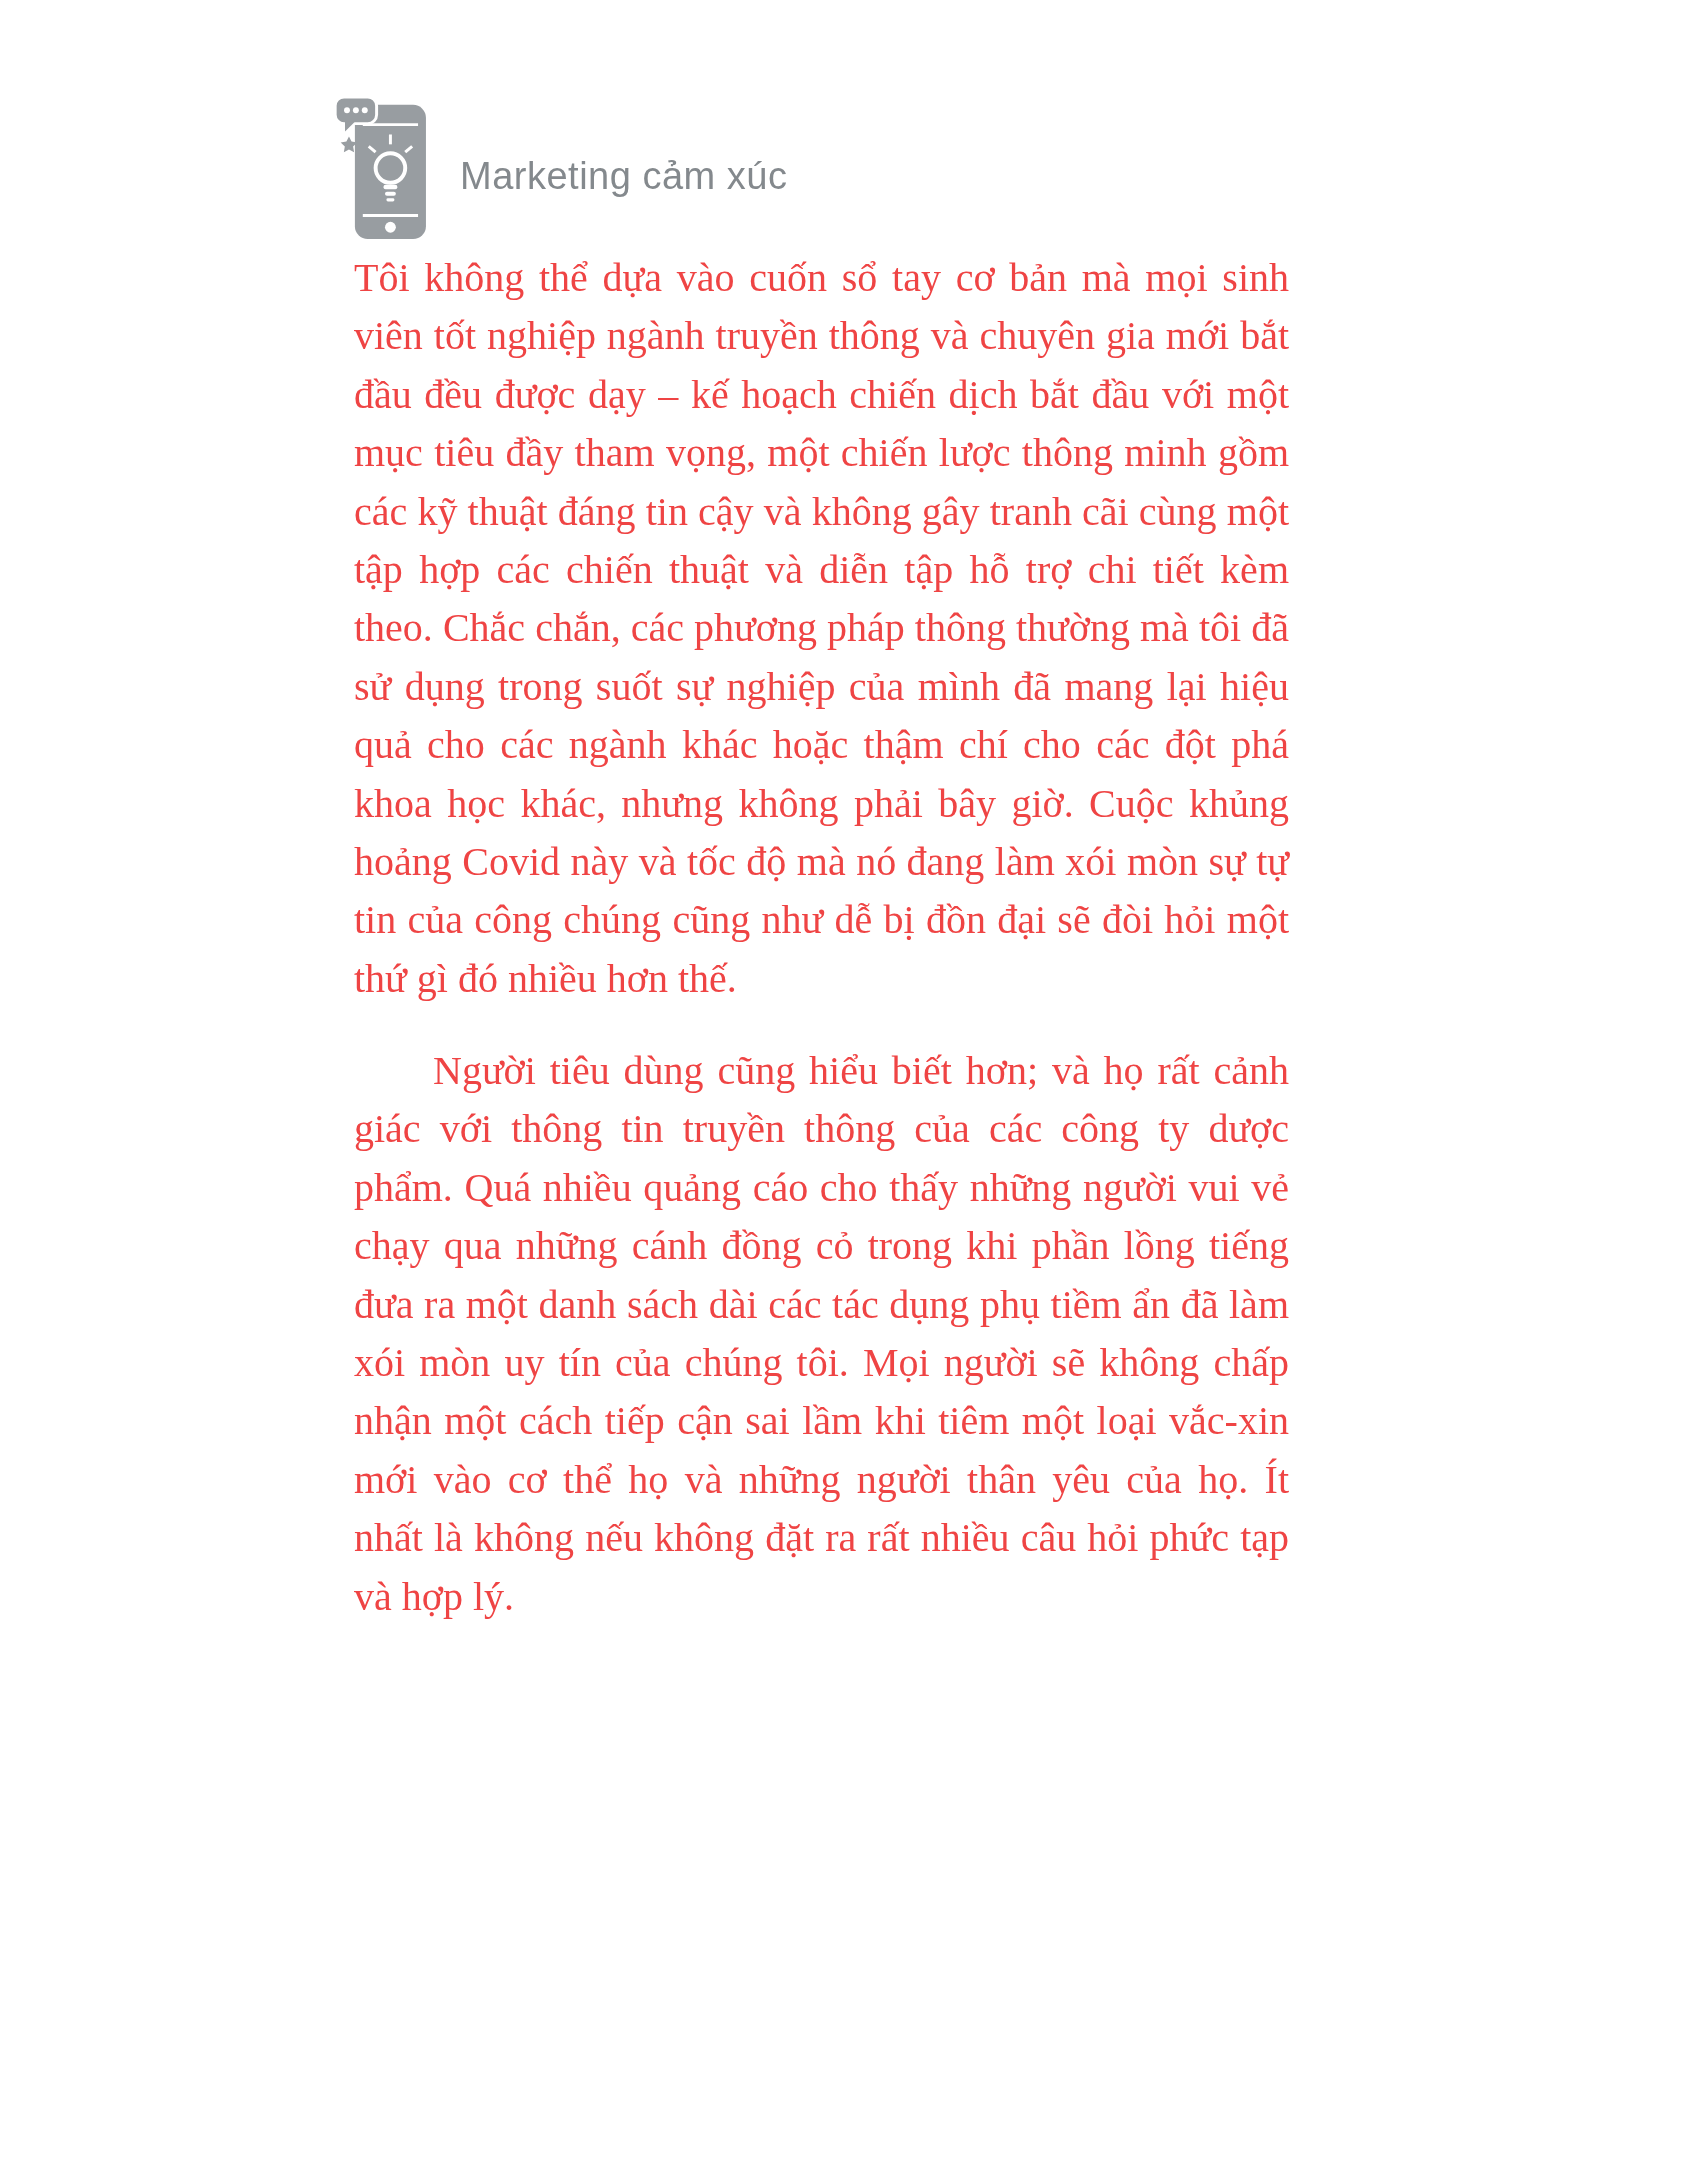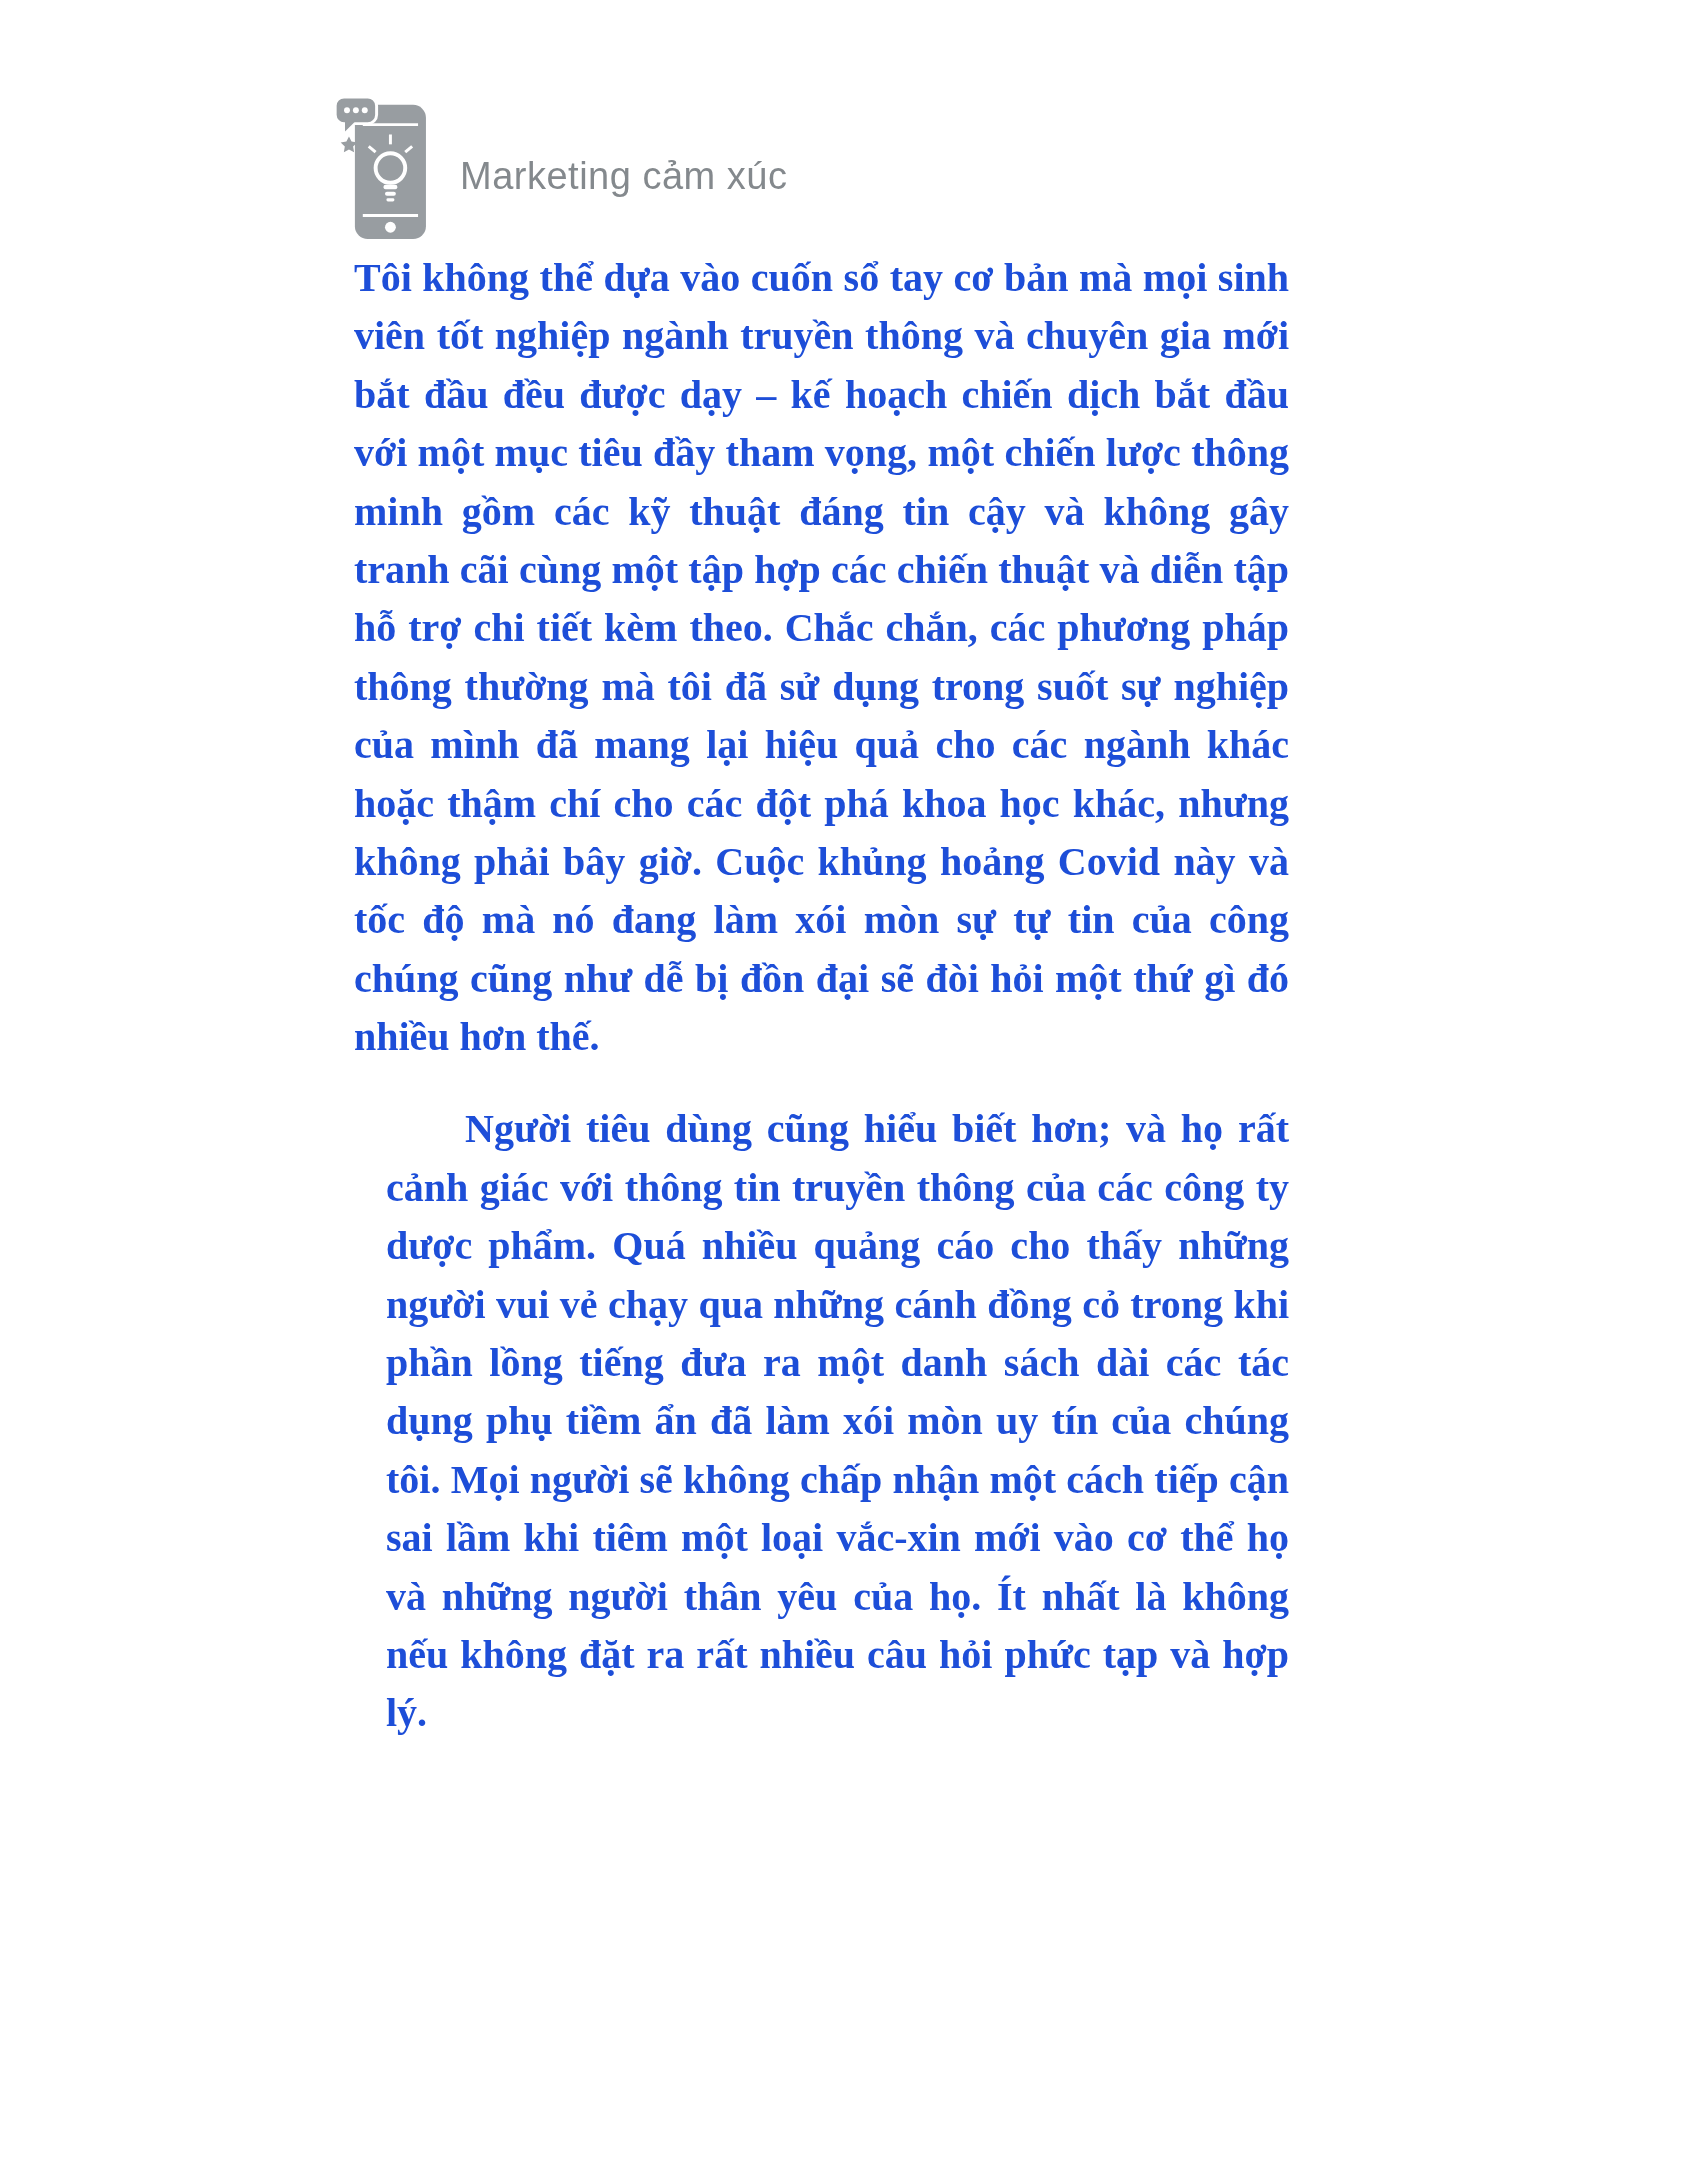--- a/index.html
+++ b/index.html
@@ -37,30 +37,29 @@
     color: #84898d;
     letter-spacing: 0.5px;
     position: relative;
     top: 6px;
   }
   .page-body {
     position: absolute;
     top: 249px;
     left: 354px;
     width: 935px;
-    color: #1d4ed8;
+    color: #ef4444;
     font-size: 40px;
     line-height: 1.46;
     text-align: justify;
     text-justify: inter-word;
-    font-weight: bold;
   }
   .para { margin: 0; }
   .para + .para { margin-top: 34px; }
-  .para.indent { text-indent: 79px; margin-left: 32px; }
+  .para.indent { text-indent: 79px; }
   .page-number {
     position: absolute;
     left: 354px;
     top: 2006px;
     font-family: "Liberation Serif", serif;
     font-size: 25px;
     color: #222222;
   }
 </style>
 </head>

